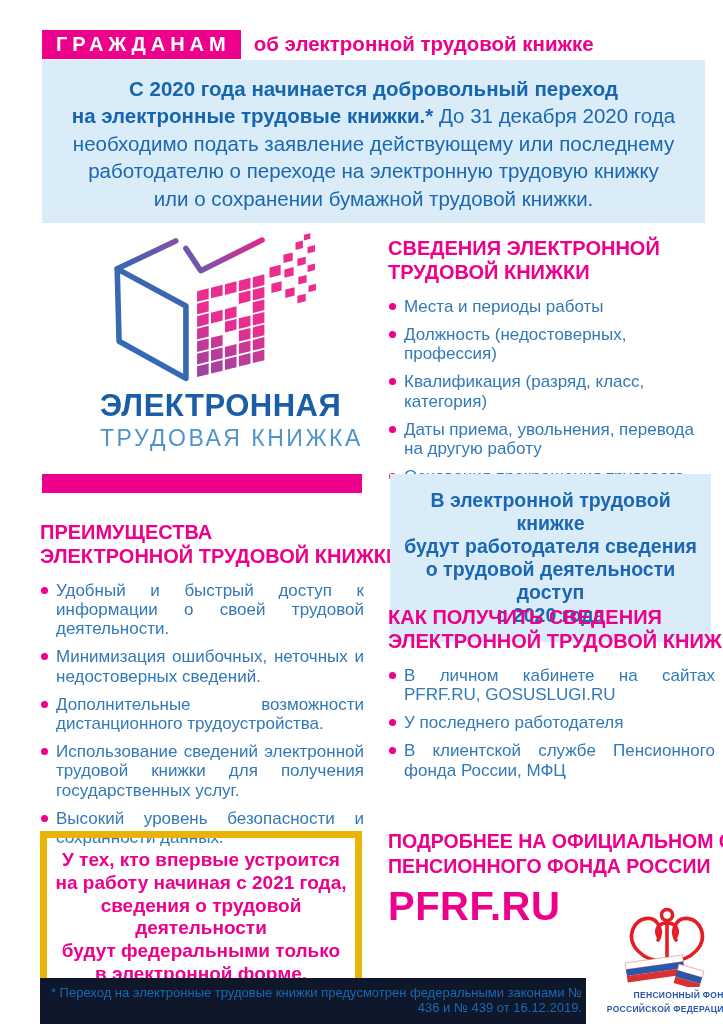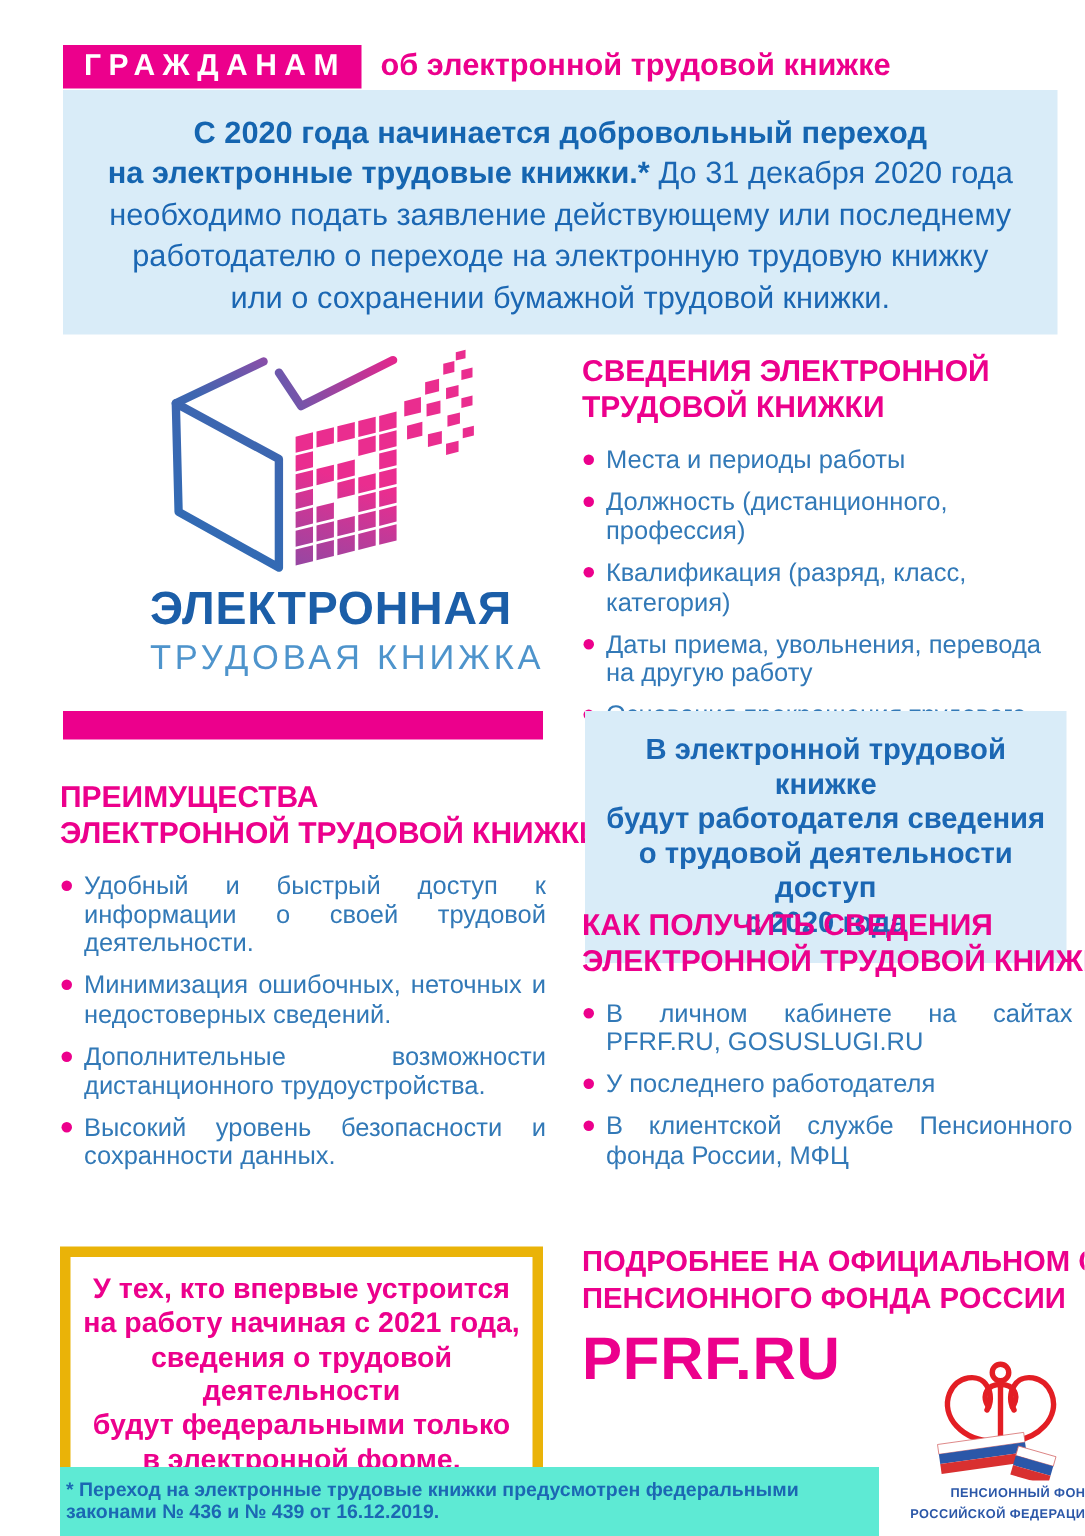--- a/index.html
+++ b/index.html
@@ -49,22 +49,22 @@
   .how-to{position:absolute;left:376px;top:605px;width:327px;}
   .more{position:absolute;left:376px;top:829px;width:340px;}
   .more .h-pink{font-size:19.5px;line-height:1.26;}
   .site{color:#EC008C;font-weight:bold;font-size:40px;letter-spacing:0.5px;margin-top:8px;line-height:1;}
   
   .pfr-logo{position:absolute;left:592px;top:903px;width:126px;text-align:right;}
   .pfr-logo svg{display:block;margin:0 auto;}
   .pfr-org{color:#2B57A8;font-weight:bold;font-size:8.5px;letter-spacing:0.3px;line-height:1.6;margin-top:2px;}
   
   .footnote{position:absolute;left:28px;top:978px;width:546px;box-sizing:border-box;
-            background:#5eead4;padding:8px 4px;text-align:left;
-            color:#1B67B3;font-weight:bold;font-size:13px;line-height:1.15;}
+            background:#0f172a;padding:8px 4px;text-align:right;
+            color:#1B67B3;font-weight:normal;font-size:13px;line-height:1.15;}
 </style>
 </head>
 <body>
 
 <div class="page">
 
   <div class="header">
     <div class="badge">ГРАЖДАНАМ</div>
     <div class="header-title">об электронной трудовой книжке</div>
   </div>
@@ -152,40 +152,41 @@
 
   <div class="svedeniya">
     <h2 class="h-pink">
 
     <div class="h-line">СВЕДЕНИЯ ЭЛЕКТРОННОЙ</div>
         <div class="h-line">ТРУДОВОЙ КНИЖКИ</div>
       </h2>
     <ul class="bullets">
 
     <li class="bullet-item">Места и периоды работы</li>
-        <li class="bullet-item">Должность (дистанционного, профессия)</li>
+        <li class="bullet-item">Должность (недостоверных, профессия)</li>
         <li class="bullet-item">Квалификация (разряд, класс, категория)</li>
         <li class="bullet-item">Даты приема, увольнения, перевода на другую работу</li>
         <li class="bullet-item">Основания прекращения трудового договора</li>
       </ul>
   </div>
 
   <div class="divider-bar"></div>
 
   <div class="advantages">
     <h2 class="h-pink">
 
     <div class="h-line">ПРЕИМУЩЕСТВА</div>
         <div class="h-line">ЭЛЕКТРОННОЙ ТРУДОВОЙ КНИЖКИ</div>
       </h2>
     <ul class="bullets justified">
 
     <li class="bullet-item">Удобный и быстрый доступ к информации о своей трудовой деятельности.</li>
         <li class="bullet-item">Минимизация ошибочных, неточных и недостоверных сведений.</li>
         <li class="bullet-item">Дополнительные возможности дистанционного трудоустройства.</li>
+        <li class="bullet-item">Использование сведений электронной трудовой книжки для получения государственных услуг.</li>
         <li class="bullet-item">Высокий уровень безопасности и сохранности данных.</li>
       </ul>
   </div>
 
   <div class="info-box">
 
   <div>В электронной трудовой книжке</div>
       <div>будут работодателя сведения</div>
       <div>о трудовой деятельности доступ</div>
       <div>с 2020 года</div>

